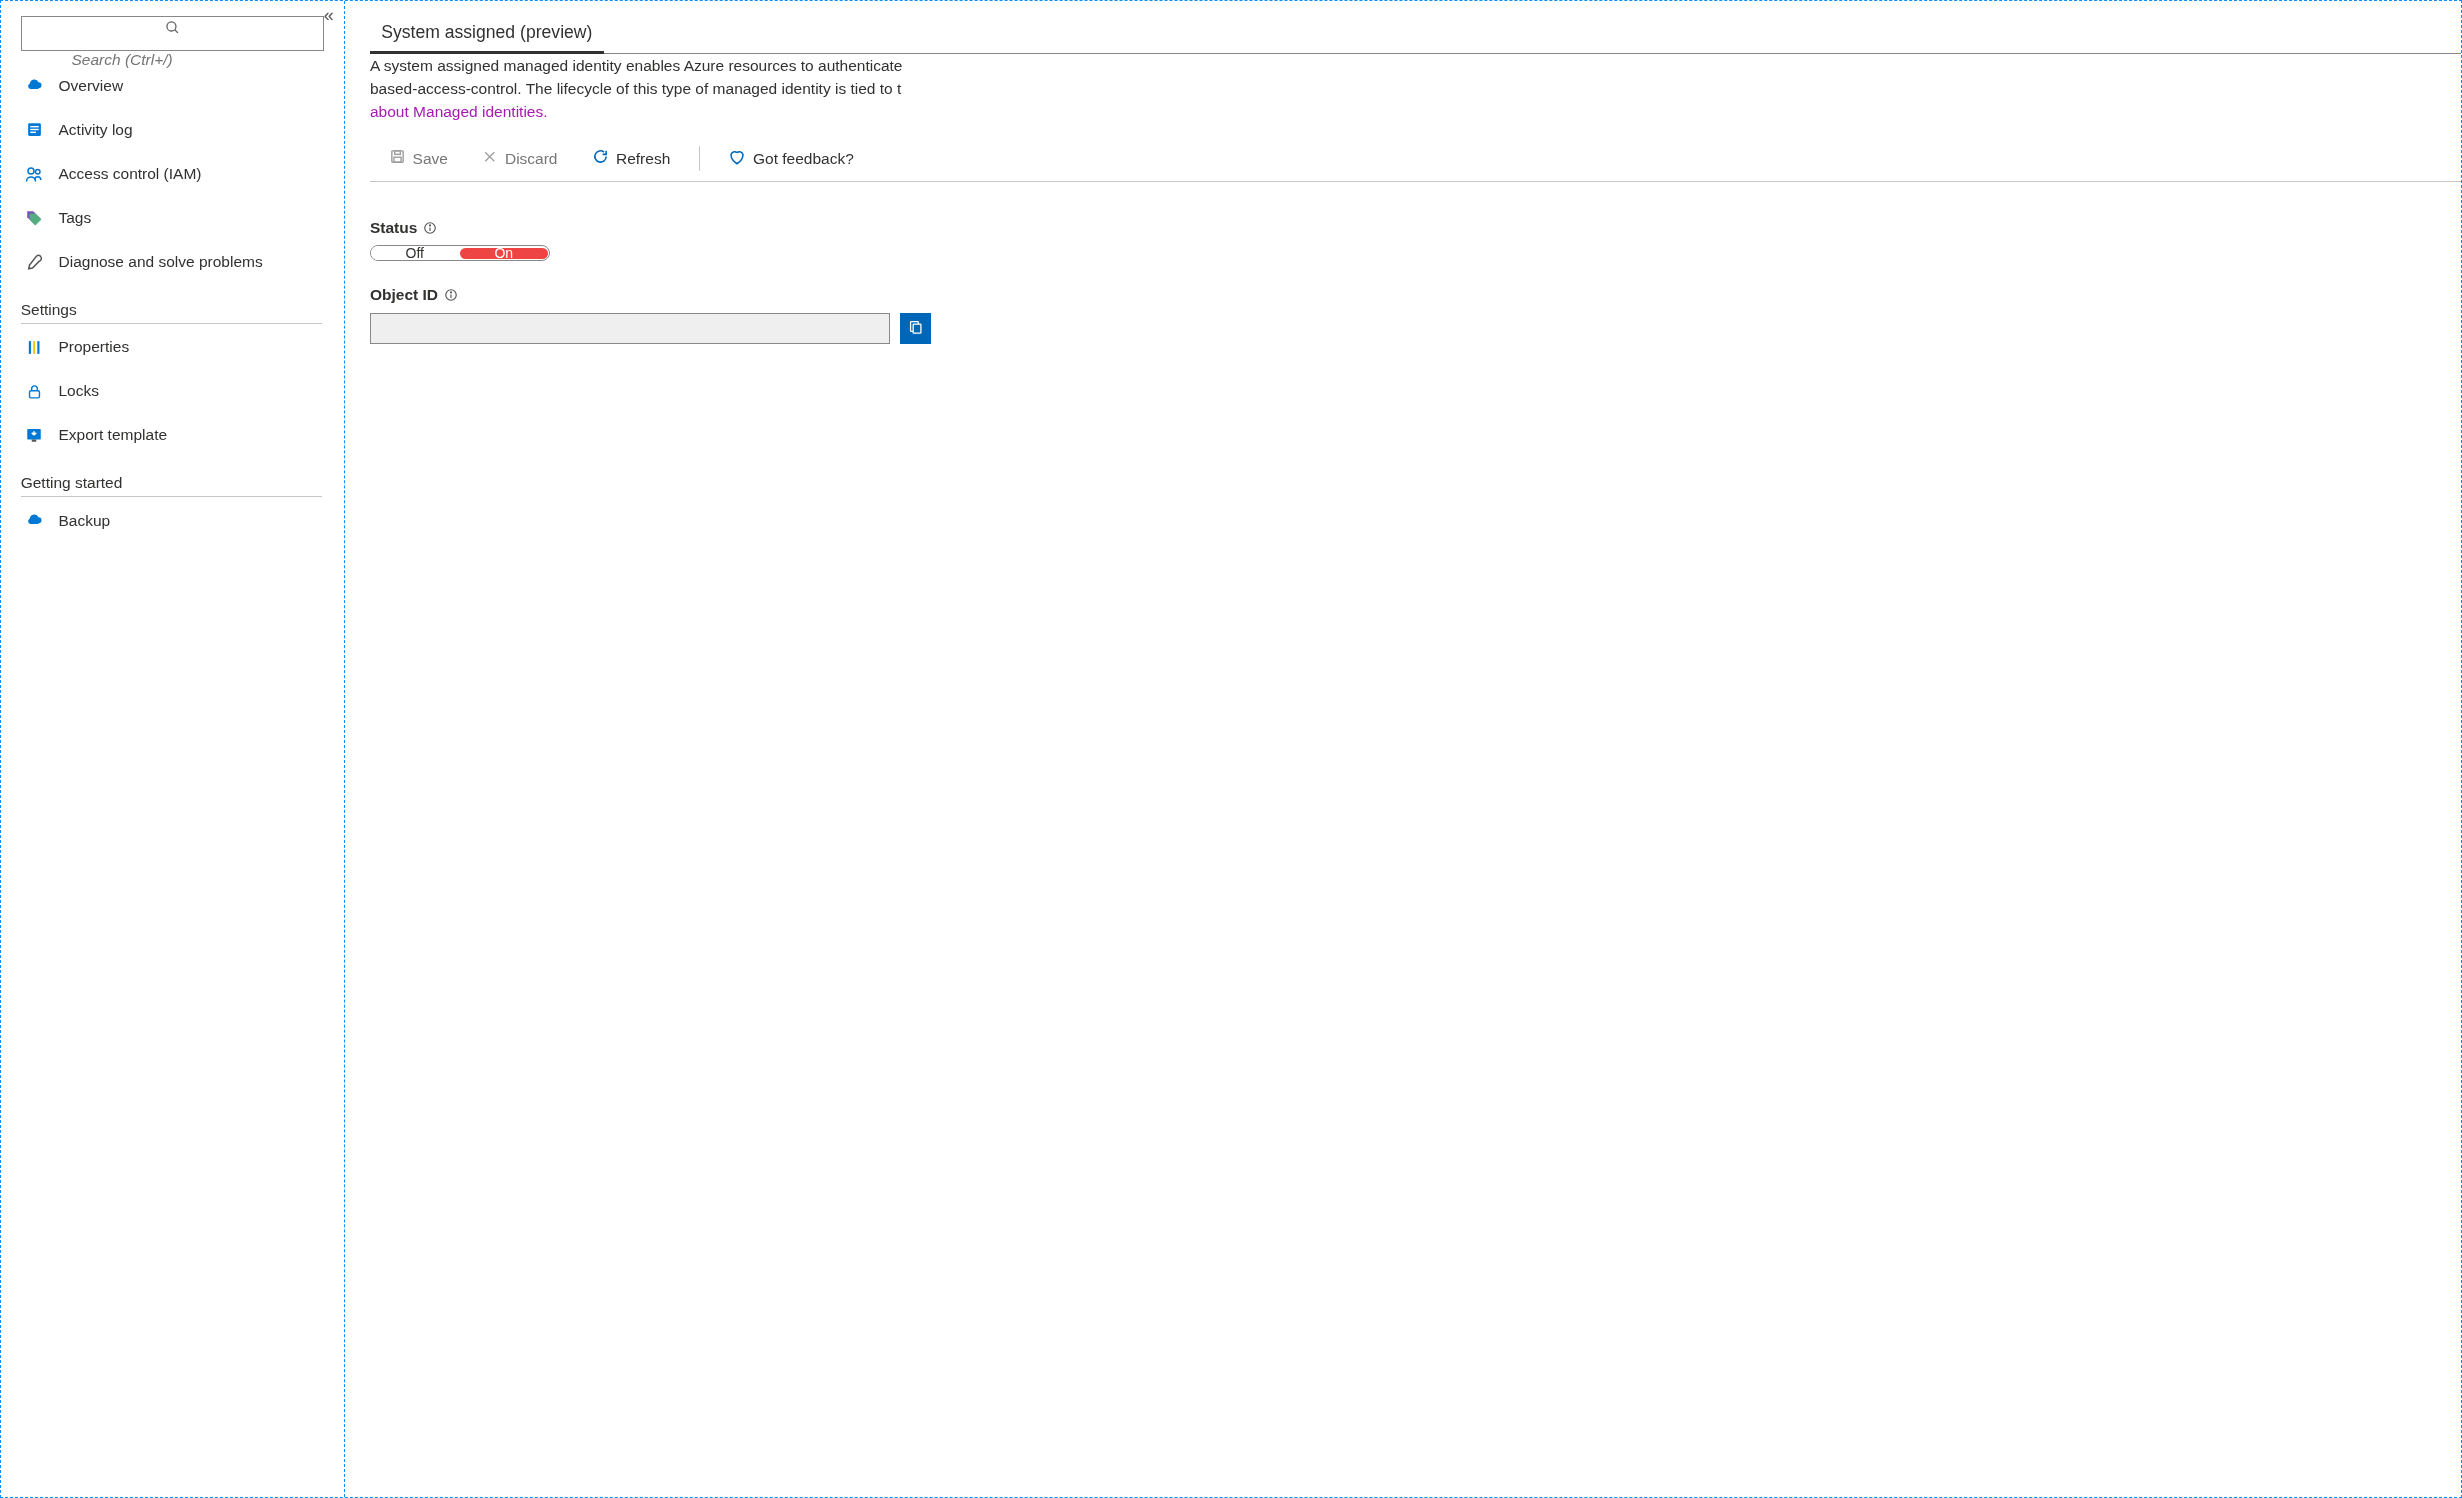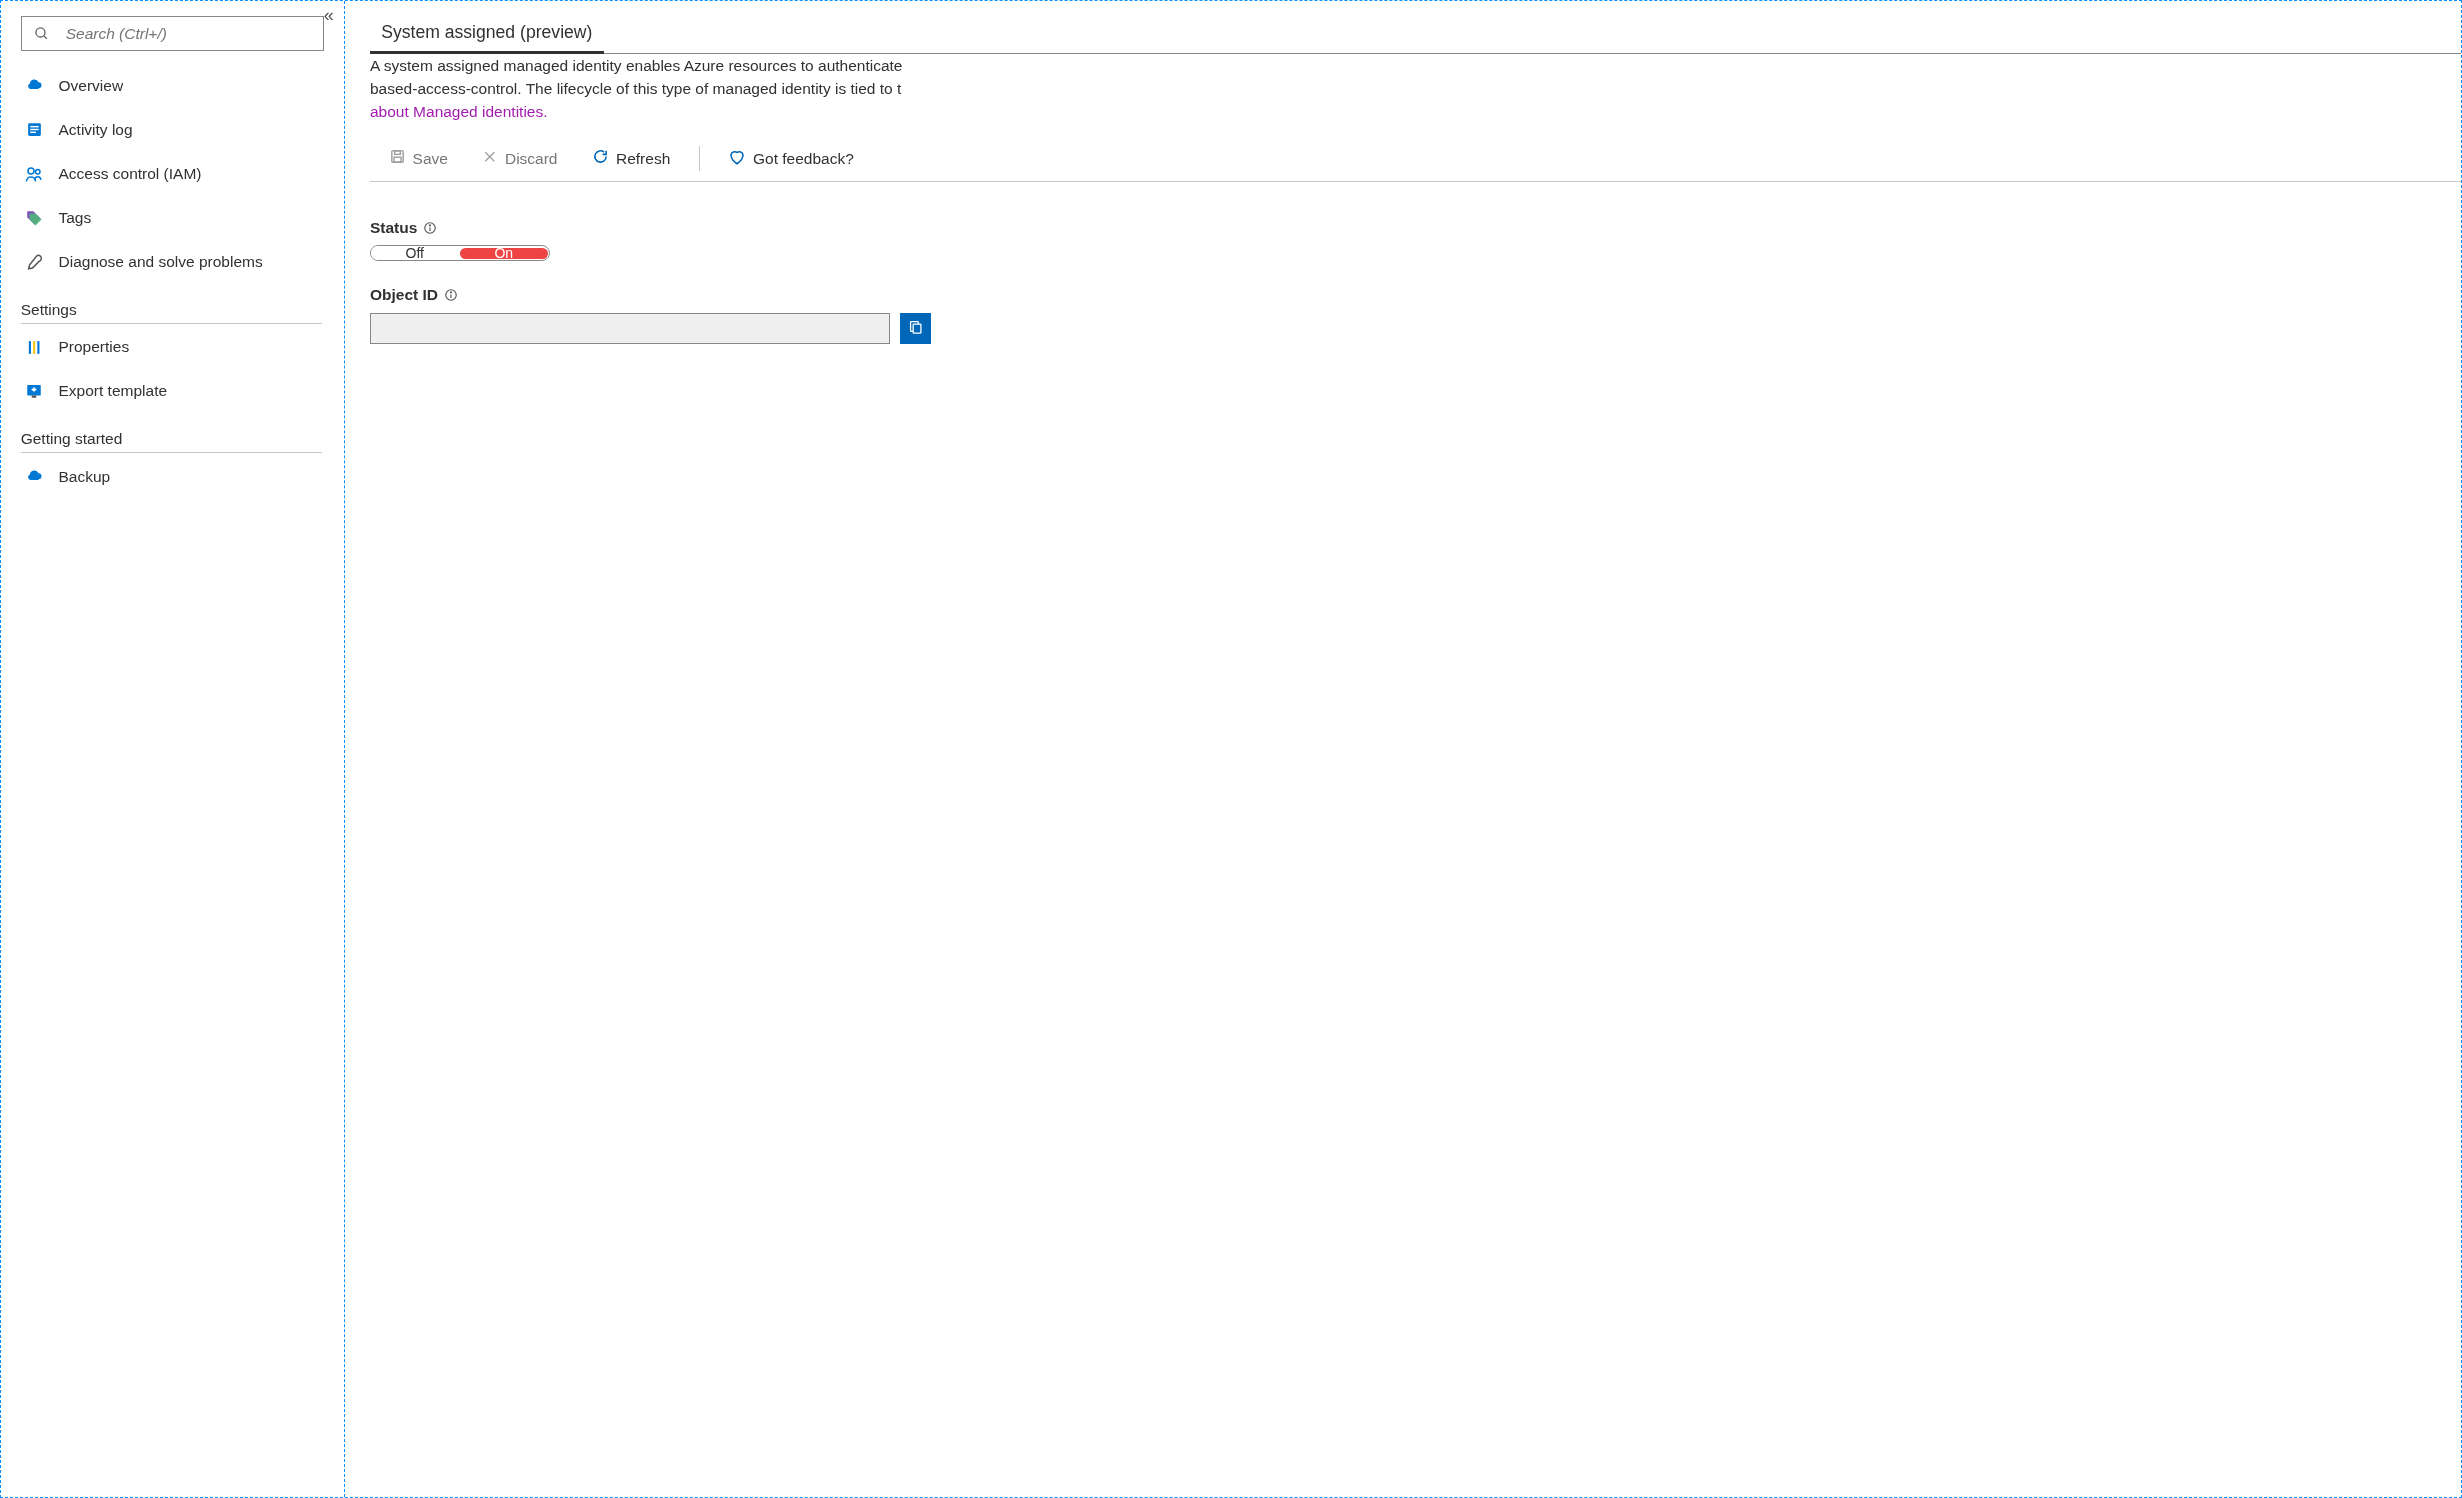--- a/index.html
+++ b/index.html
@@ -39,20 +39,21 @@
   .search-wrap {
     margin: 7px 19.7px 12.6px 19.7px;
   }
   .search {
     display: flex;
     align-items: center;
     gap: 11.2px;
     border: 1.4px solid #8a8886;
     height: 35px;
     padding: 0 9.8px;
+    flex-direction: column;
   }
   .search input {
     border: none; outline: none;
     font-size: 15.5px;
     font-style: italic;
     color: #767676;
     flex: 1;
     background: transparent;
   }
   .nav {
@@ -289,20 +290,29 @@
 
       <div class="nav-item">
         <span class="nav-icon">
           <svg viewBox="0 0 24 24" width="17" height="17">
               <rect x="4" y="3" width="3" height="18" fill="#0078d4"></rect>
               <rect x="10" y="3" width="3" height="18" fill="#f2c811"></rect>
               <rect x="16" y="3" width="3" height="18" fill="#0078d4"></rect>
             </svg>
         </span>
         <span>Properties</span>
+      </div>
+      <div class="nav-item">
+        <span class="nav-icon">
+          <svg viewBox="0 0 24 24" width="17" height="17" fill="none" stroke="#0078d4" stroke-width="2">
+              <rect x="5" y="11" width="14" height="10" rx="2"></rect>
+              <path d="M8 11V8a4 4 0 0 1 8 0v3"></path>
+            </svg>
+        </span>
+        <span>Locks</span>
       </div>
       <div class="nav-item">
         <span class="nav-icon">
           <svg viewBox="0 0 24 24" width="18" height="18">
               <rect x="3" y="4" width="18" height="14" rx="1" fill="#0078d4"></rect>
               <rect x="9" y="18" width="6" height="3" fill="#555"></rect>
               <path d="M12 7v5m0 0l-3-3m3 3l3-3" stroke="#fff" stroke-width="2" fill="none"></path>
             </svg>
         </span>
         <span>Export template</span>

